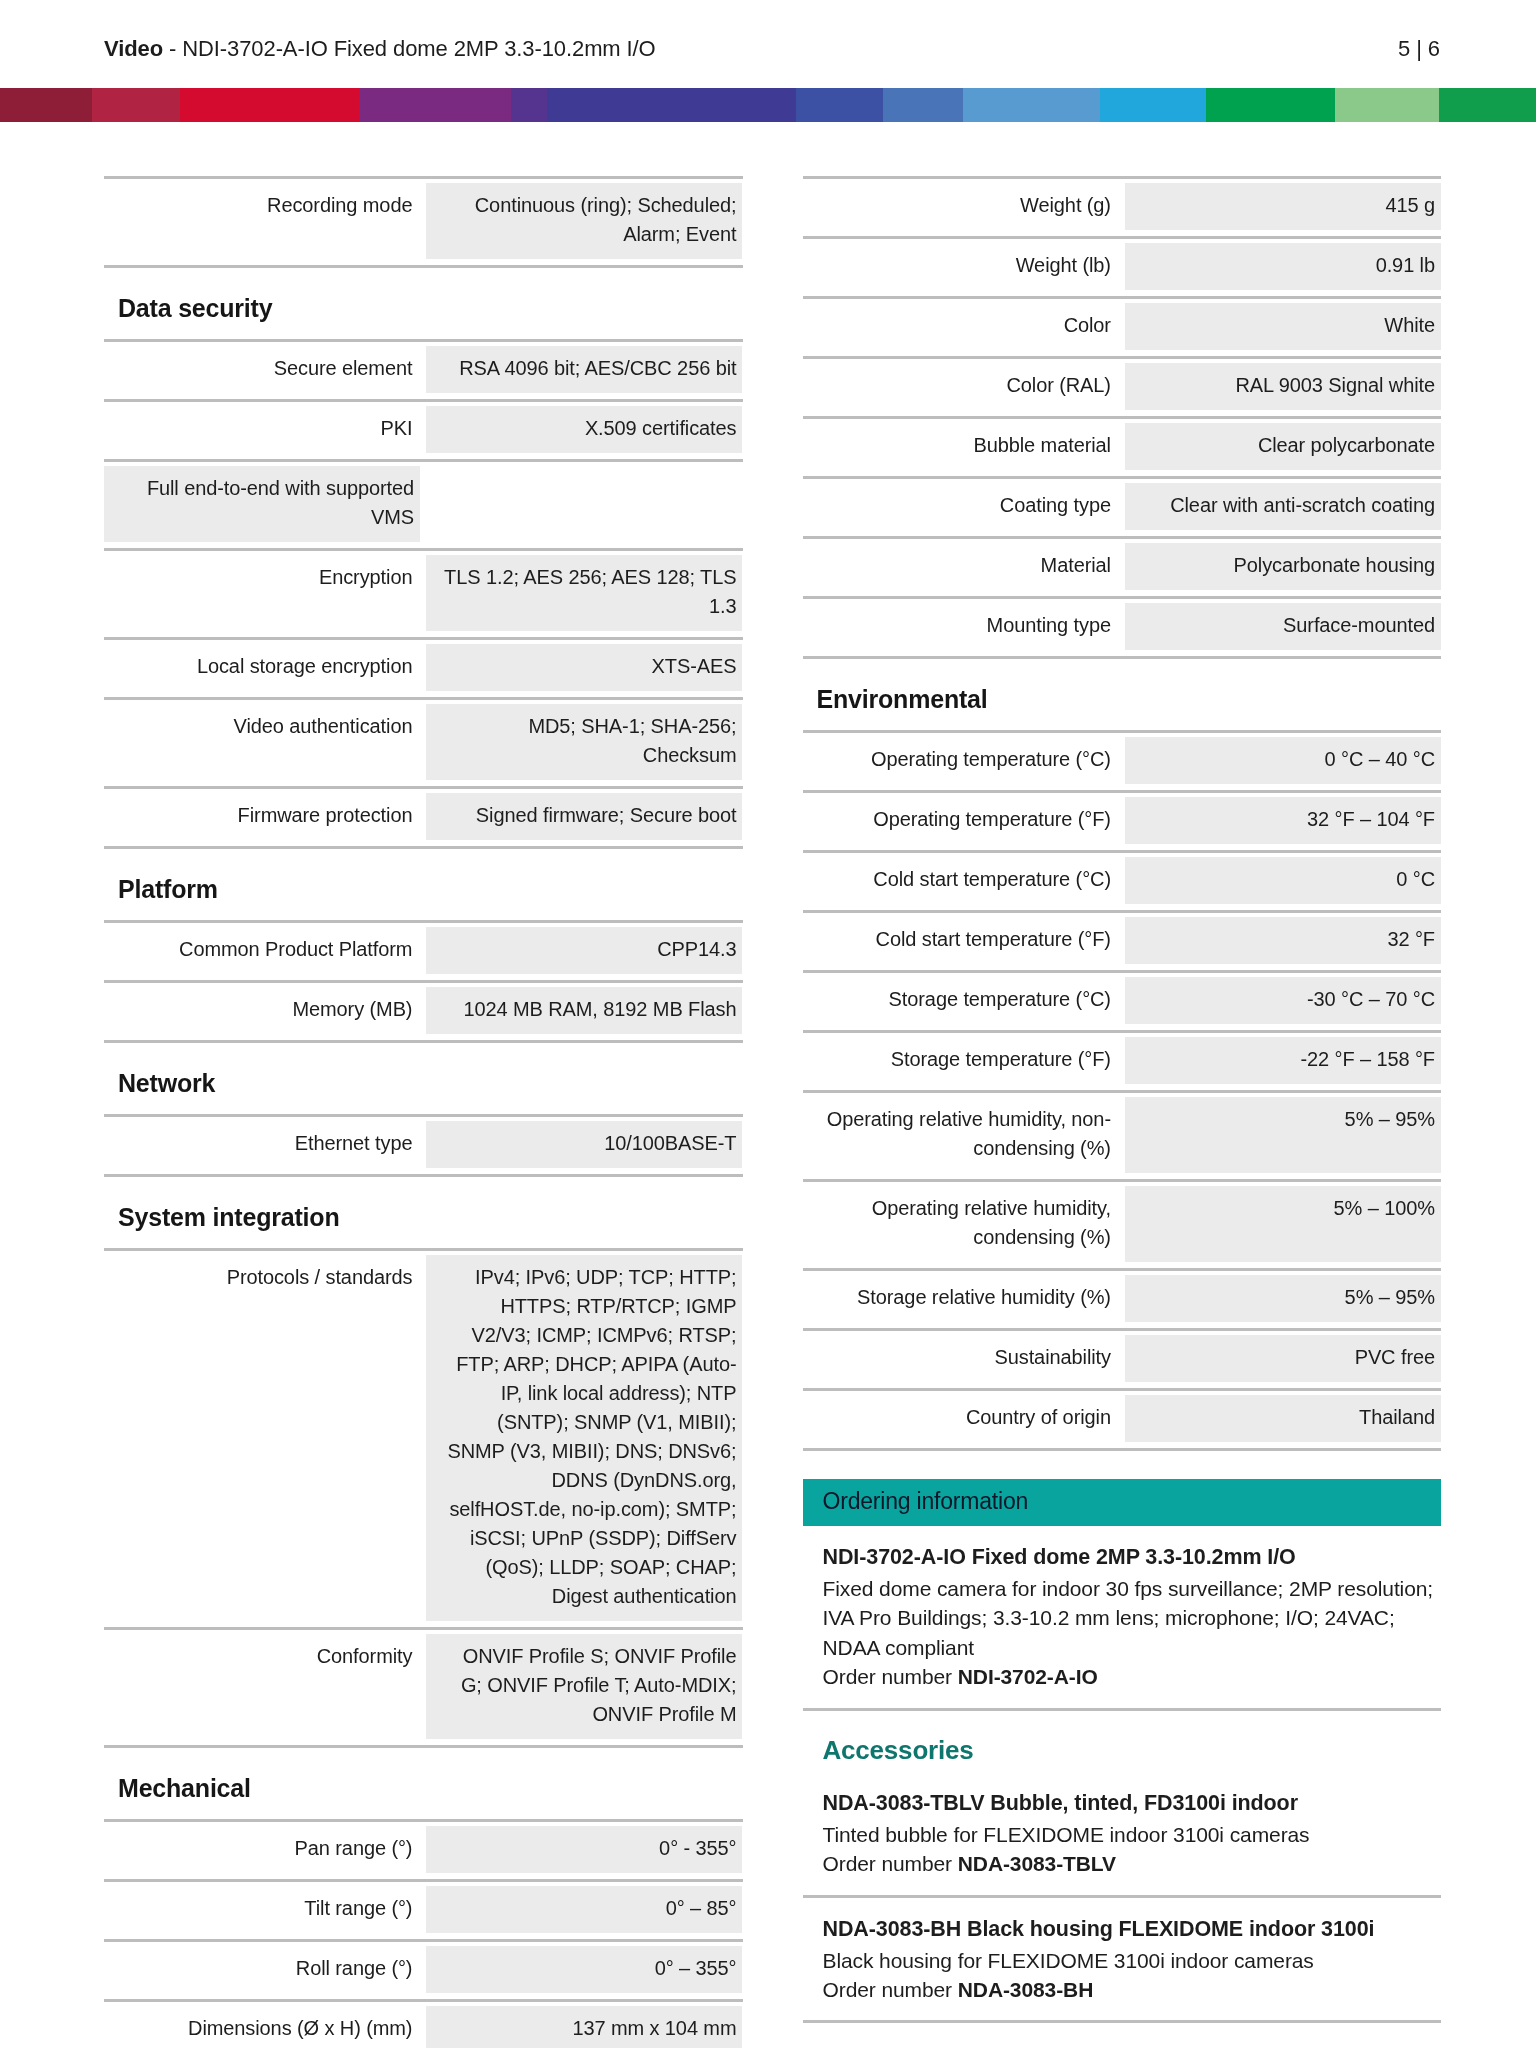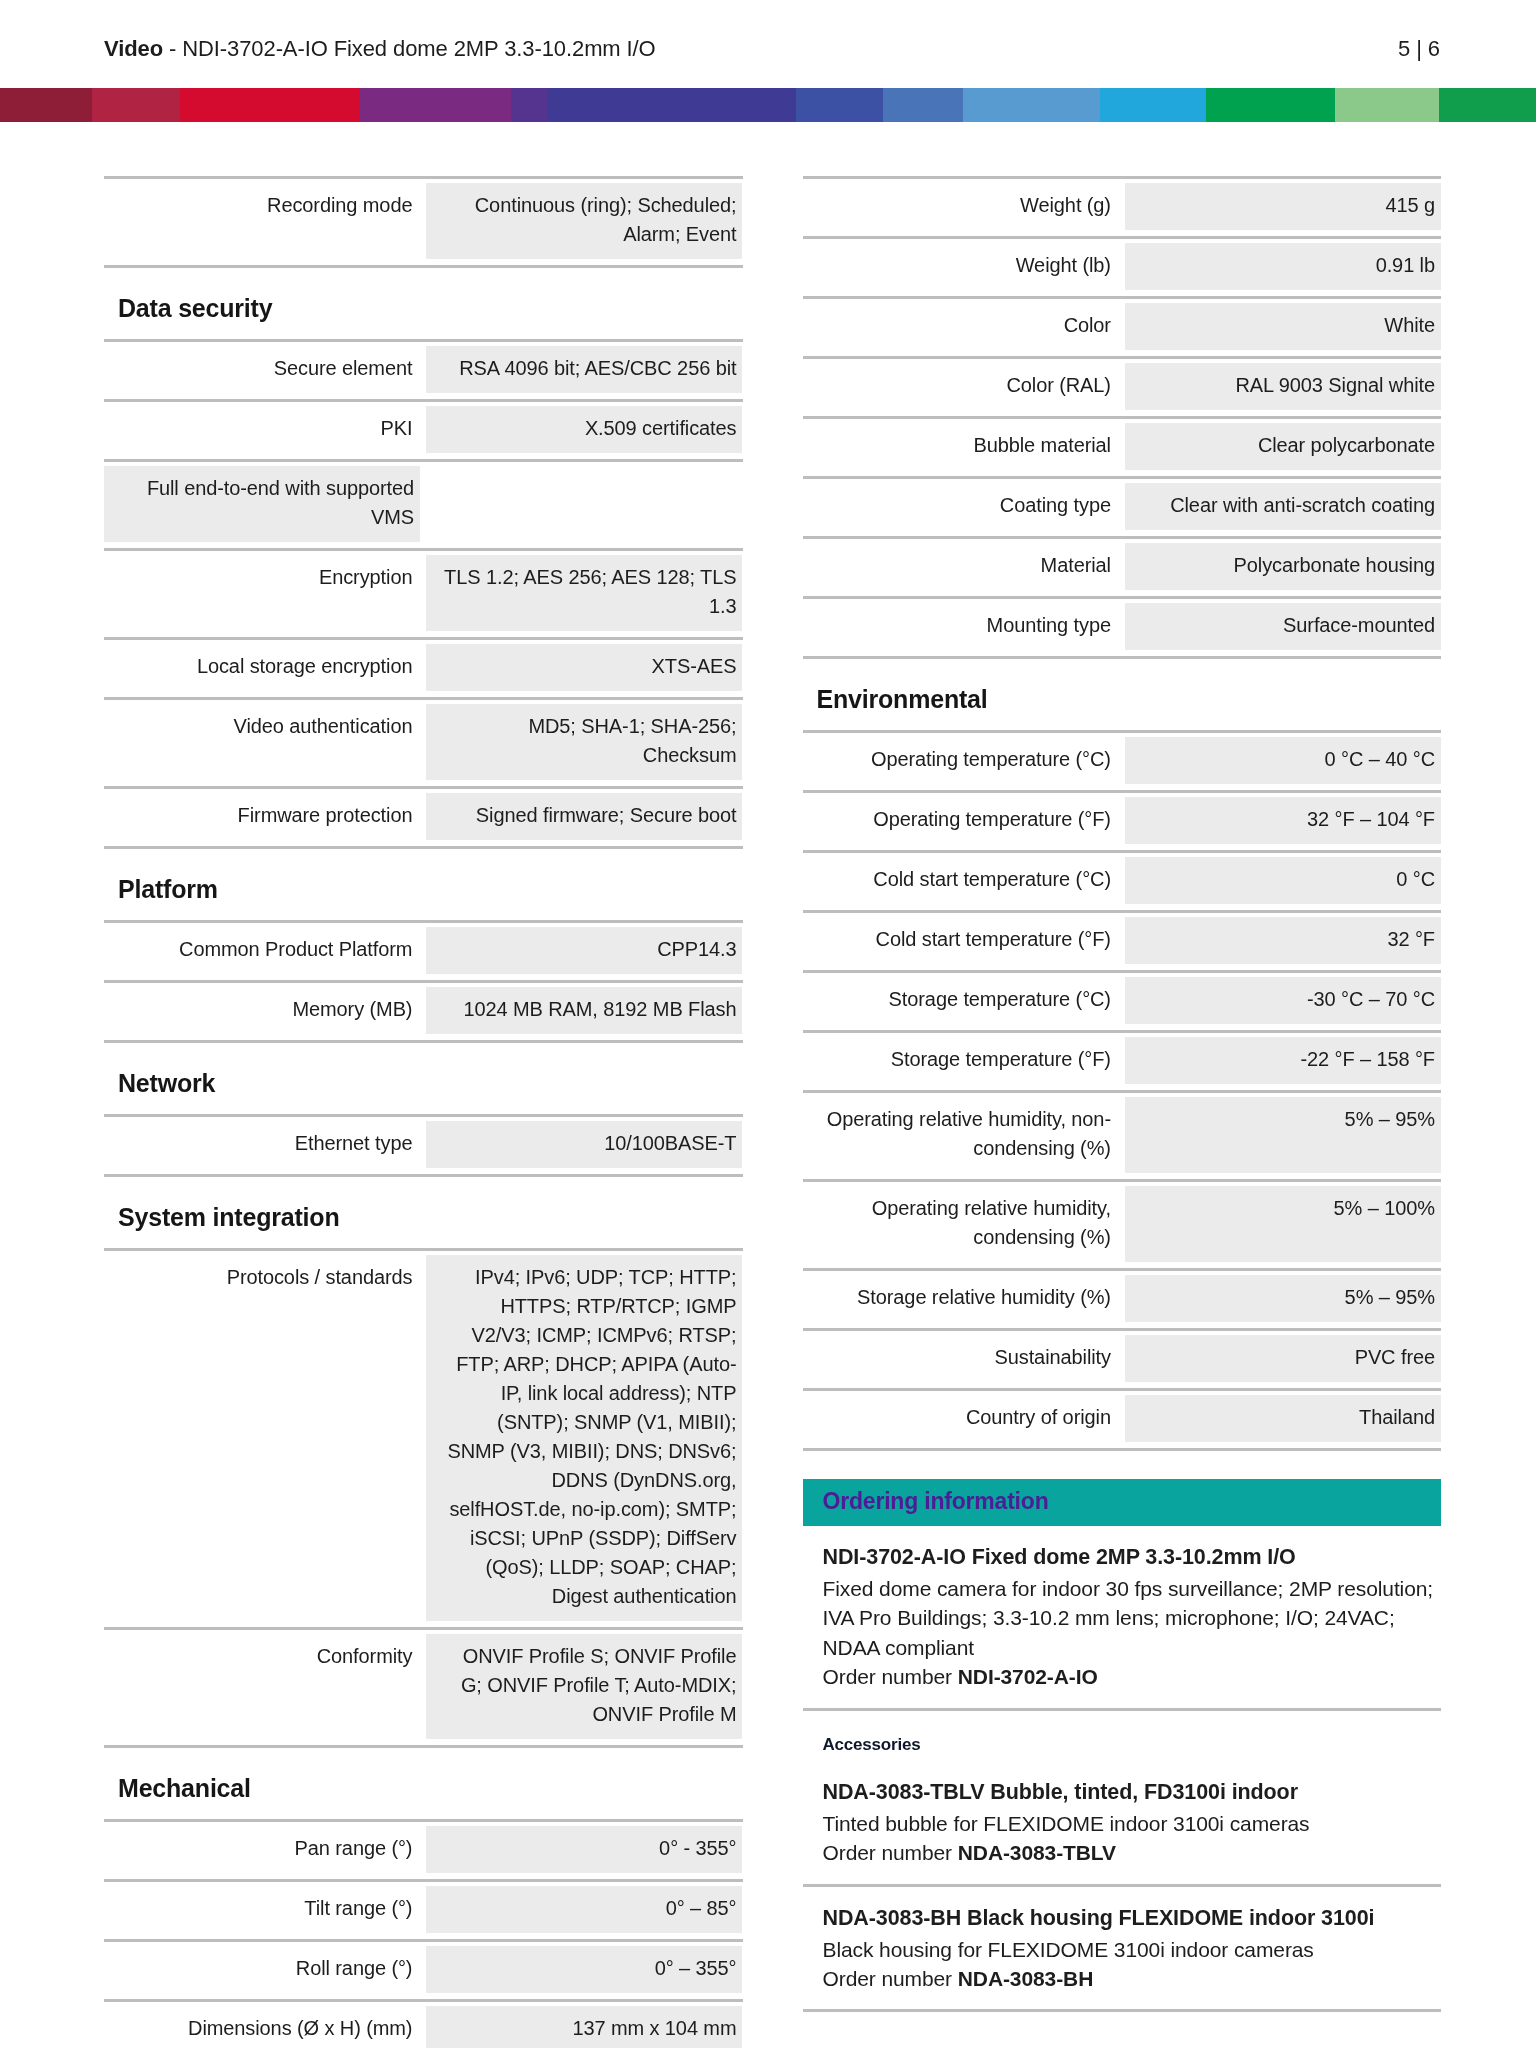--- a/index.html
+++ b/index.html
@@ -48,34 +48,34 @@
     padding:8px 14px 10px 6px;background:#ffffff;
   }
   .cell-value{
     width:49.5%;box-sizing:border-box;
     padding:8px 6px 10px 14px;background:var(--valbg);
   }
 
   
   .ordering{margin-top:28px;}
   .ordering-bar{
-    background:var(--teal);color:#4c1d95;font-weight:700;font-size:23px;
+    background:var(--teal);color:#0f172a;font-weight:400;font-size:23px;
     padding:9px 20px 11px 20px;letter-spacing:-0.2px;
   }
   .order-entry{
     padding:16px 0 16px 20px;
     border-bottom:3px solid var(--sep);
     font-size:21px;line-height:1.4;letter-spacing:-0.1px;
   }
   .entry-title{font-size:21.5px;font-weight:700;margin:0 0 2px 0;}
   .entry-desc{margin:0;}
   .order-line{margin:0;}
   .order-number{font-weight:700;}
   .accessories-title{
-    font-size:17px;font-weight:700;color:#0f172a;
+    font-size:26px;font-weight:700;color:#0f766e;
     margin:24px 0 6px 0;padding-left:20px;letter-spacing:-0.2px;
   }
 </style>
 </head>
 <body>
 
 <div class="page">
 
   <header class="doc-header">
     <div class="doc-title"><span class="bold">Video</span><span> - </span><span>NDI-3702-A-IO Fixed dome 2MP 3.3-10.2mm I/O</span></div>

